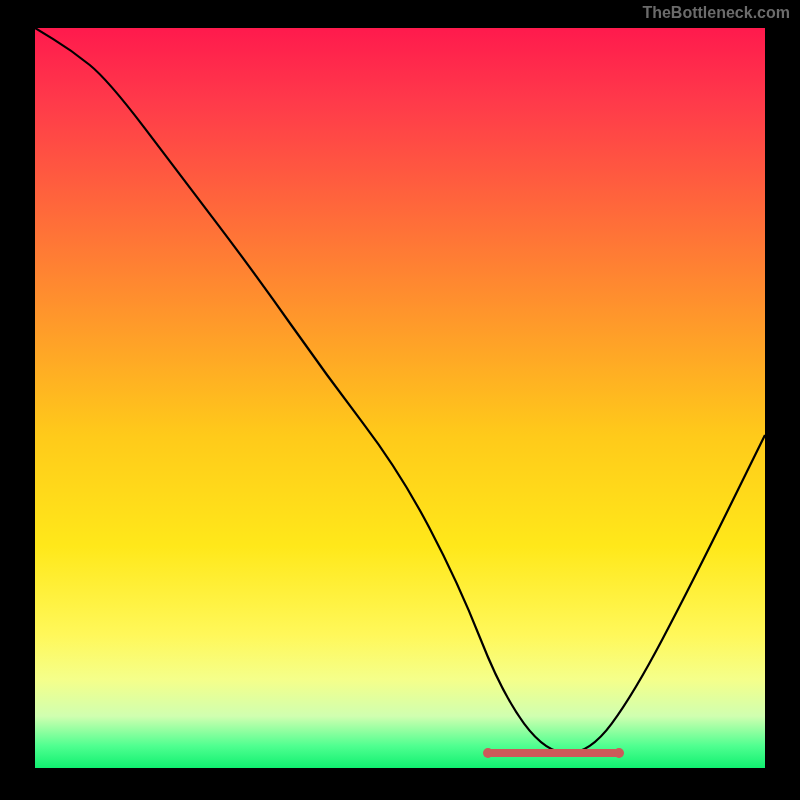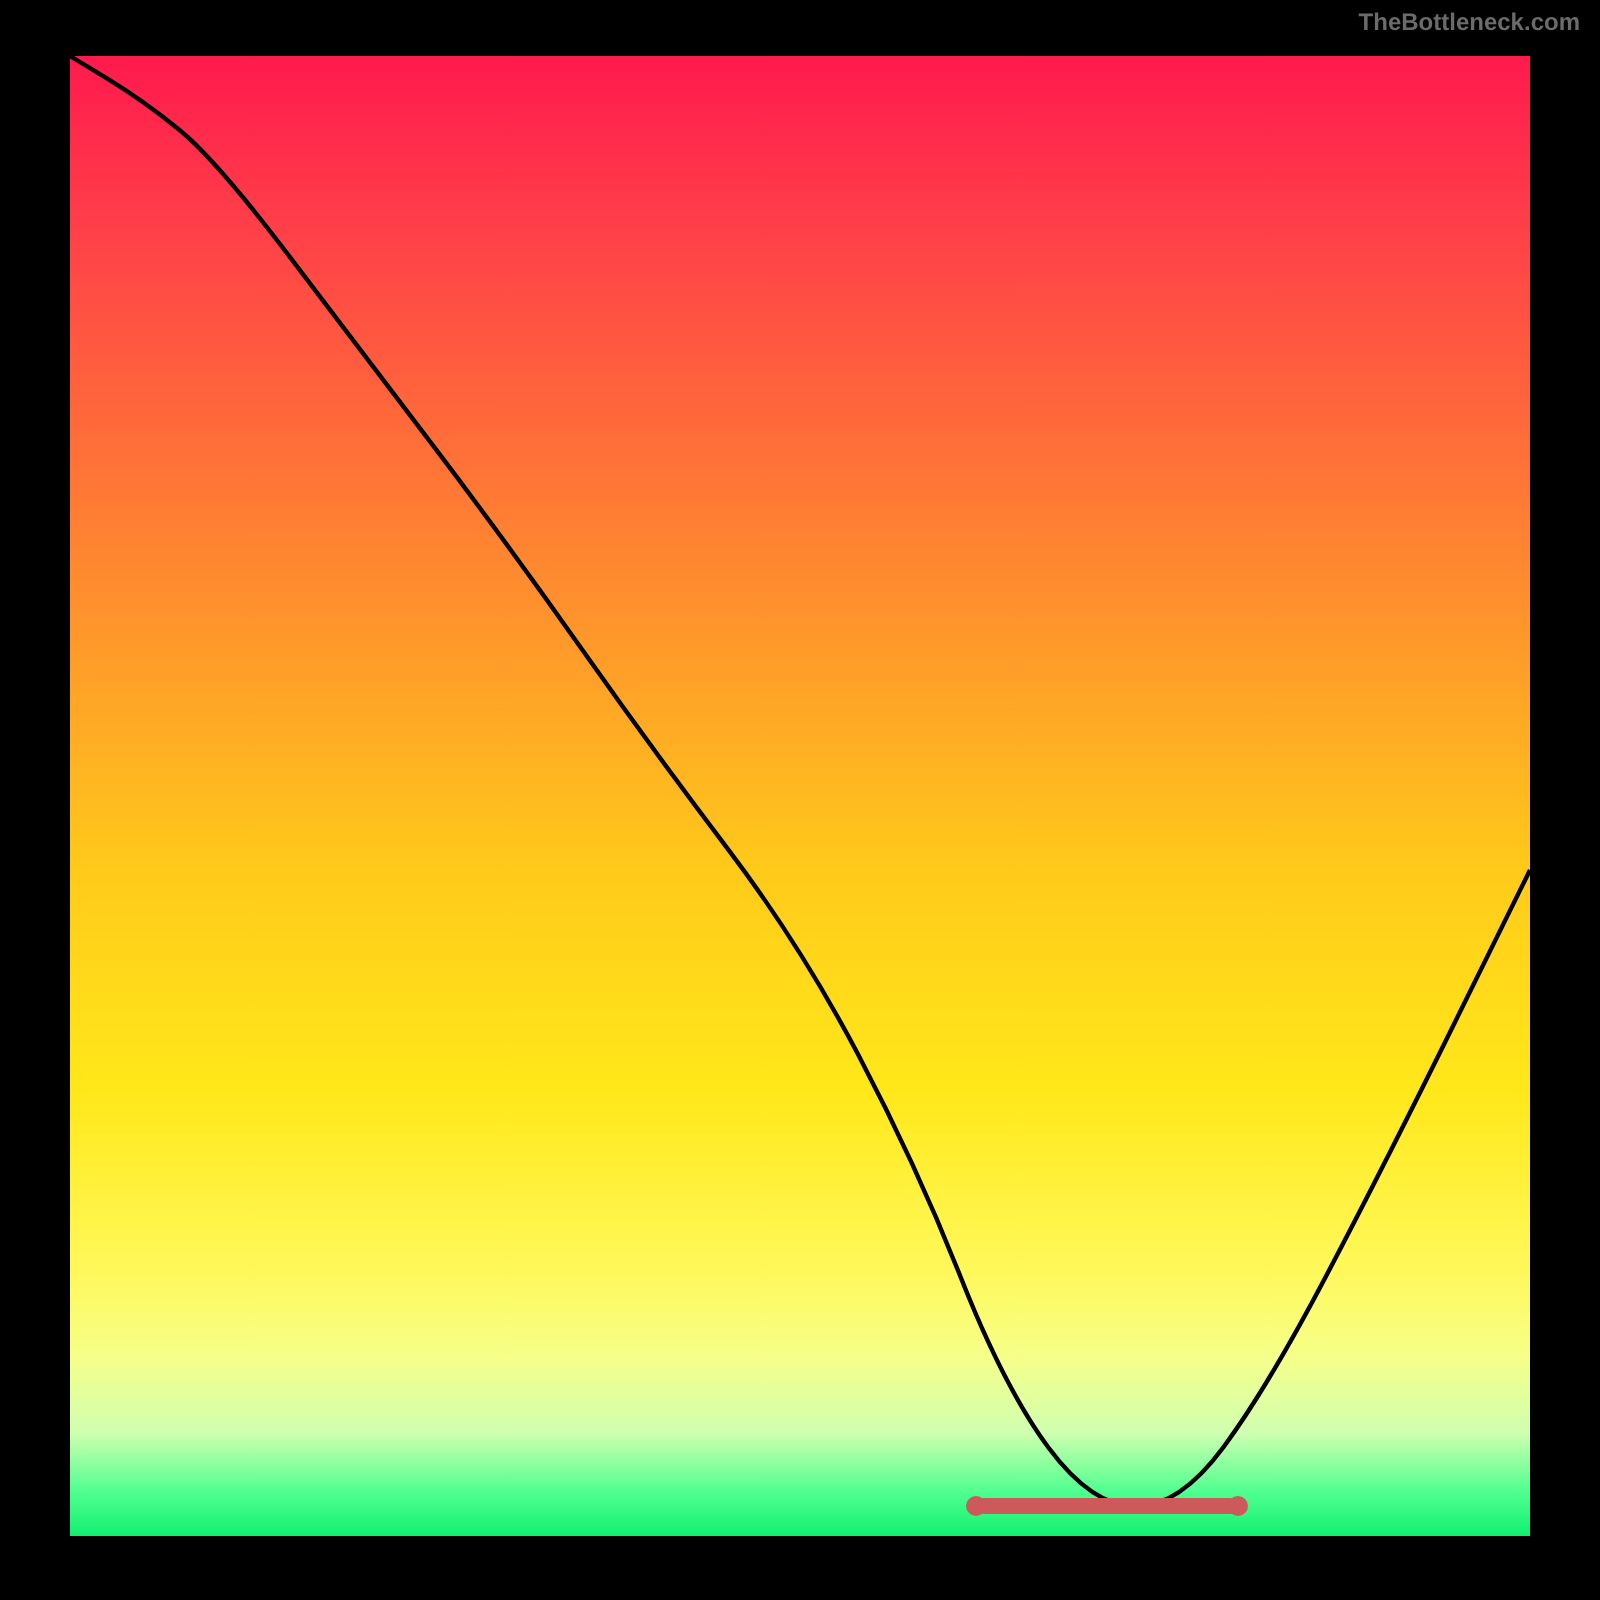--- a/index.html
+++ b/index.html
@@ -9,21 +9,21 @@
     background: #000;
     position: relative;
     font-family: Arial, sans-serif;
     overflow: hidden;
   }
   .watermark {
     position: absolute;
     top: 4px;
     right: 10px;
     color: #6b6b6b;
-    font-size: 12px;
+    font-size: 16px;
     font-weight: bold;
     z-index: 10;
   }
   .plot-area {
     position: absolute;
     left: 35px;
     top: 28px;
     width: 730px;
     height: 740px;
     background: linear-gradient(to bottom,

